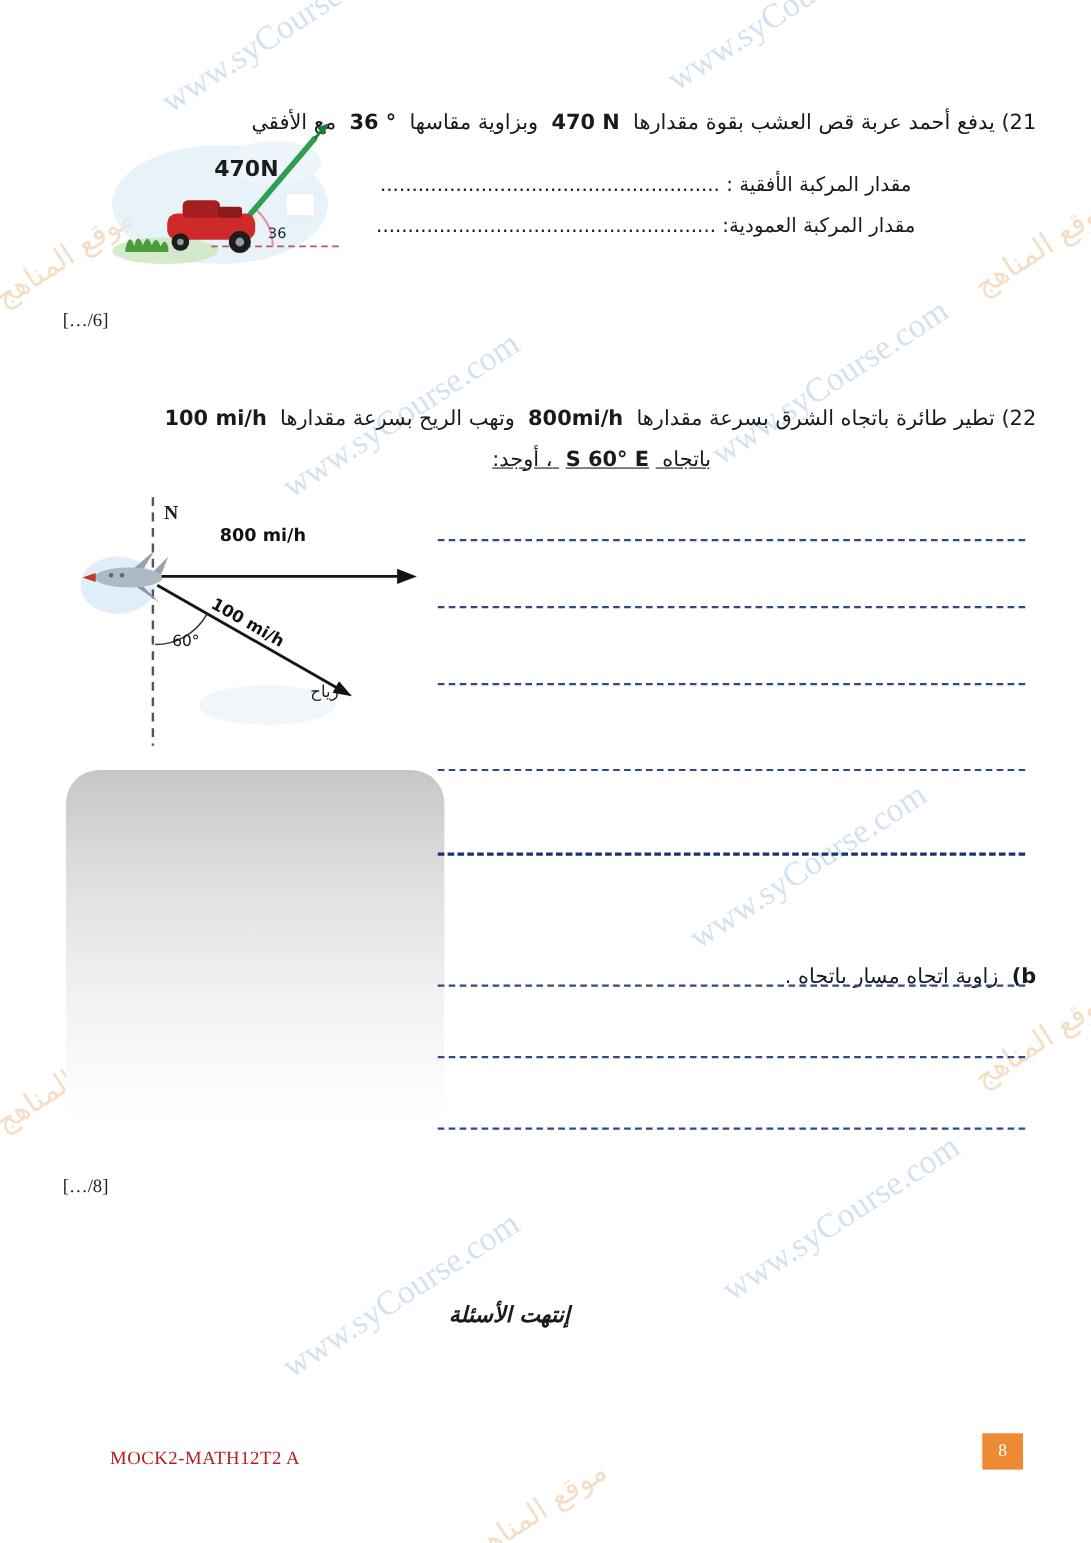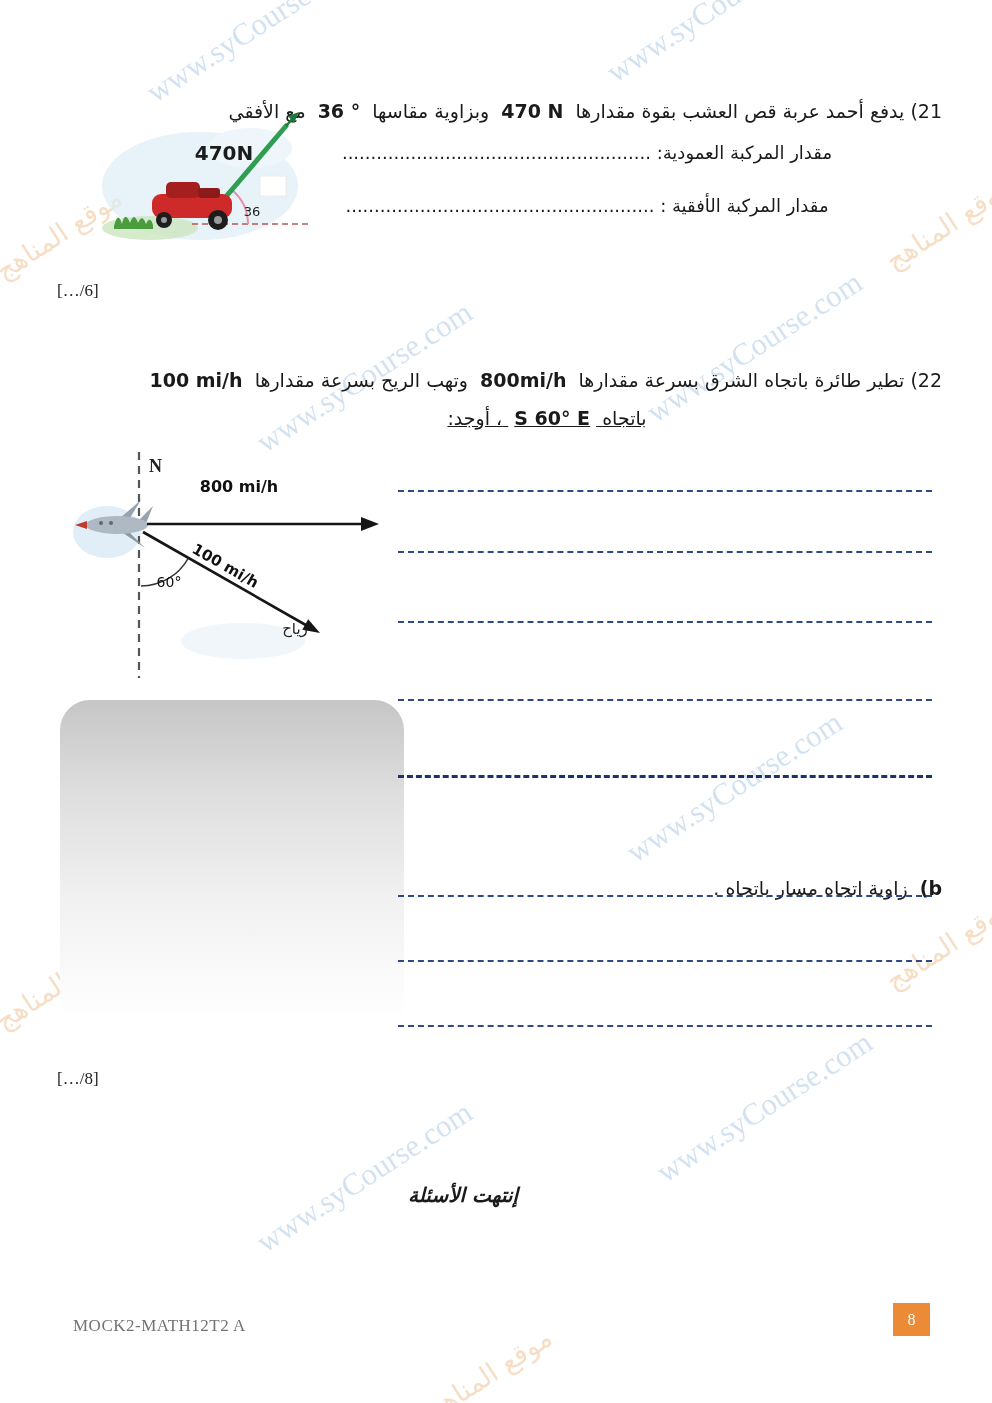--- a/index.html
+++ b/index.html
@@ -20,21 +20,21 @@
   .q-line{font-size:19px;line-height:1.45;white-space:nowrap;}
   .ltr-iso{direction:ltr;unicode-bidi:isolate;font-weight:bold;padding:0 6px;}
   .num-iso{direction:rtl;unicode-bidi:isolate;font-weight:bold;padding-left:6px;}
   .ans-line{font-size:18px;white-space:nowrap;letter-spacing:.5px;}
   .dash{position:absolute;left:398px;width:534px;height:0;border-top:2px dashed #2d4a86;}
   .dash.thick{border-top-width:3px;border-top-color:#1b336c;}
   .marks{font-size:17px;font-family:"Liberation Serif",serif;color:#222;direction:ltr;}
   .gray-panel{position:absolute;left:60px;top:700px;width:344px;height:332px;border-radius:30px;
       background:linear-gradient(180deg,#c6c6c6 0%,#dedede 28%,#f1f1f1 60%,#ffffff 96%);}
   .end-text{font-weight:bold;font-size:20px;direction:rtl;font-style:italic;}
-  .footer-code{font-family:"Liberation Serif",serif;font-size:17px;letter-spacing:.5px;color:#737373;}
+  .footer-code{font-family:"Liberation Serif",serif;font-size:17px;letter-spacing:.5px;color:#b91c1c;margin-left:27px;}
   .page-badge{position:absolute;left:893px;top:1303px;width:37px;height:33px;background:#ec8a35;
       color:#fff;display:flex;align-items:center;justify-content:center;
       font-size:16px;font-family:"Liberation Serif",serif;}
   svg text{font-family:"DejaVu Sans",sans-serif;}
 </style>
 </head>
 <body>
 
 <div class="layer">
   <span class="wm latin" style="left:140px;top:80px">www.syCourse.com</span>
@@ -55,26 +55,26 @@
 <div class="gray-panel"></div>
 
 <div class="abs rtl" style="right:50px;top:56px;width:710px;">
   <div class="q-line">
     <span>21) يدفع أحمد عربة قص العشب بقوة مقدارها</span>
     <span class="ltr-iso">470 N</span>
     <span>وبزاوية مقاسها</span>
     <span class="ltr-iso">36 °</span>
     <span>مع الأفقي</span>
   </div>
+  <div class="ans-line" style="margin-top:32px;">
+    <span>مقدار المركبة الأفقية :</span>
+    <span>......................................................</span>
+  </div>
   <div class="ans-line" style="margin-top:16px;">
     <span>مقدار المركبة العمودية:</span>
-    <span>......................................................</span>
-  </div>
-  <div class="ans-line" style="margin-top:32px;">
-    <span>مقدار المركبة الأفقية :</span>
     <span>......................................................</span>
   </div>
 </div>
 
 <div class="abs" style="left:100px;top:110px;">
   <svg width="212" height="134" viewBox="0 0 212 134">
     <ellipse cx="100" cy="76" rx="98" ry="54" fill="#ddecf7" opacity="0.7"></ellipse>
     <ellipse cx="150" cy="38" rx="42" ry="20" fill="#eef5fb"></ellipse>
     <ellipse cx="50" cy="118" rx="48" ry="12" fill="#cfe6c3" opacity="0.85"></ellipse>
     <path d="M14,116 q4,-16 8,-2 q3,-14 8,-1 q4,-12 8,0 q4,-10 8,1 q4,-9 7,1 l0,4 l-39,0 z" fill="#4a9c3f"></path>

